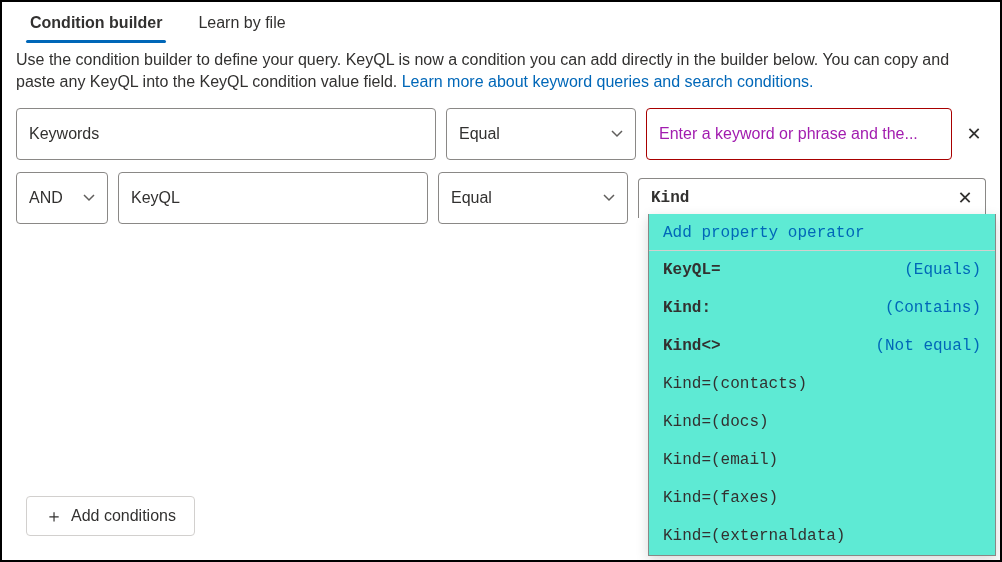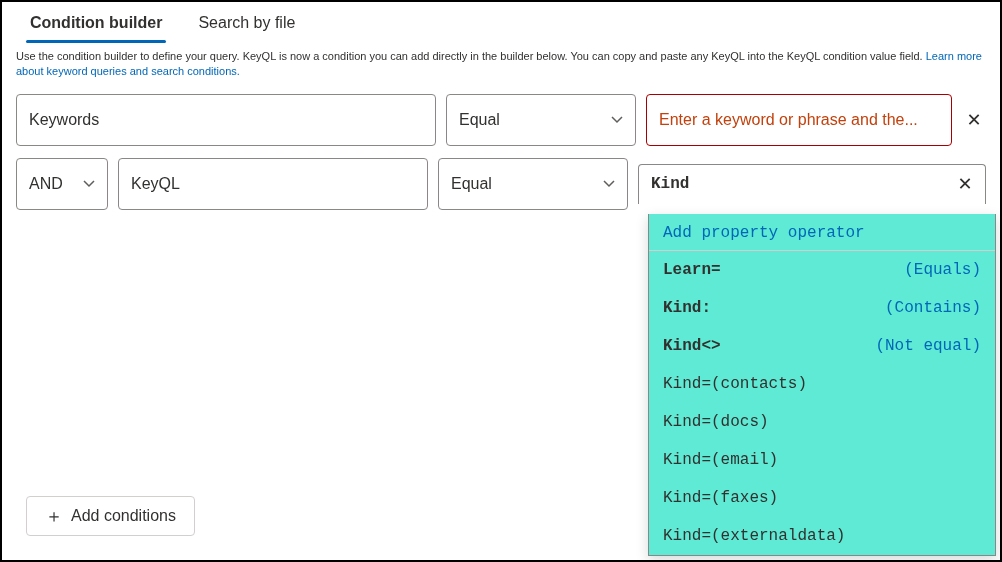--- a/index.html
+++ b/index.html
@@ -35,21 +35,21 @@
   .tab.active::after {
     content: "";
     position: absolute;
     left: 0; right: 0; bottom: -1px;
     height: 3px;
     background: #0067b8;
     border-radius: 2px;
   }
   .desc {
     padding: 6px 14px 14px 14px;
-    font-size: 11px;
+    font-size: 16px;
     line-height: 1.4;
   }
   .desc a { color: #0067b8; text-decoration: none; }
   .rows { padding: 0 14px; }
   .row {
     display: flex;
     align-items: center;
     gap: 10px;
     margin-bottom: 12px;
   }
@@ -60,21 +60,21 @@
     display: flex;
     align-items: center;
     padding: 0 12px;
     font-size: 16px;
     background: #fff;
   }
   .field { flex: 0 0 420px; }
   .field.short { flex: 0 0 310px; }
   .select { flex: 0 0 190px; justify-content: space-between; }
   .andbox { flex: 0 0 92px; justify-content: space-between; }
-  .inputbox { flex: 1; color: #c2410c; }
+  .inputbox { flex: 1; color: #a21caf; }
   .inputbox.error { border-color: #a80000; }
   .chev { color: #605e5c; }
   .chev svg { width: 12px; height: 12px; display: block; }
   .close-x { width: 24px; text-align: center; cursor: pointer; font-size: 18px; color: #323130; }
   .kindbox {
     flex: 1;
     border: 1px solid #8a8886;
     border-radius: 4px 4px 0 0;
     height: 40px;
     display: flex;
@@ -134,21 +134,21 @@
   }
   .plus { font-size: 18px; line-height: 1; }
 </style>
 </head>
 <body>
 
 <div class="container">
 
   <div class="tabs">
     <div class="tab active">Condition builder</div>
-    <div class="tab">Search by file</div>
+    <div class="tab">Learn by file</div>
   </div>
 
   <div class="desc">
     <span>Use the condition builder to define your query. KeyQL is now a condition you can add directly in the builder below. You can copy and paste any KeyQL into the KeyQL condition value field. </span><a href="#">Learn more about keyword queries and search conditions.</a>
   </div>
 
   <div class="rows">
 
     <div class="row">
       <div class="field">
@@ -192,21 +192,21 @@
         <span>Kind</span>
         <div class="close-x">✕</div>
       </div>
     </div>
 
   </div>
 
   <div class="dropdown">
     <div class="dd-header">Add property operator</div>
     <div class="dd-item">
-      <span class="k">Learn=</span>
+      <span class="k">KeyQL=</span>
       <span class="v">(Equals)</span>
     </div>
     <div class="dd-item">
       <span class="k">Kind:</span>
       <span class="v">(Contains)</span>
     </div>
     <div class="dd-item">
       <span class="k">Kind&lt;&gt;</span>
       <span class="v">(Not equal)</span>
     </div>

